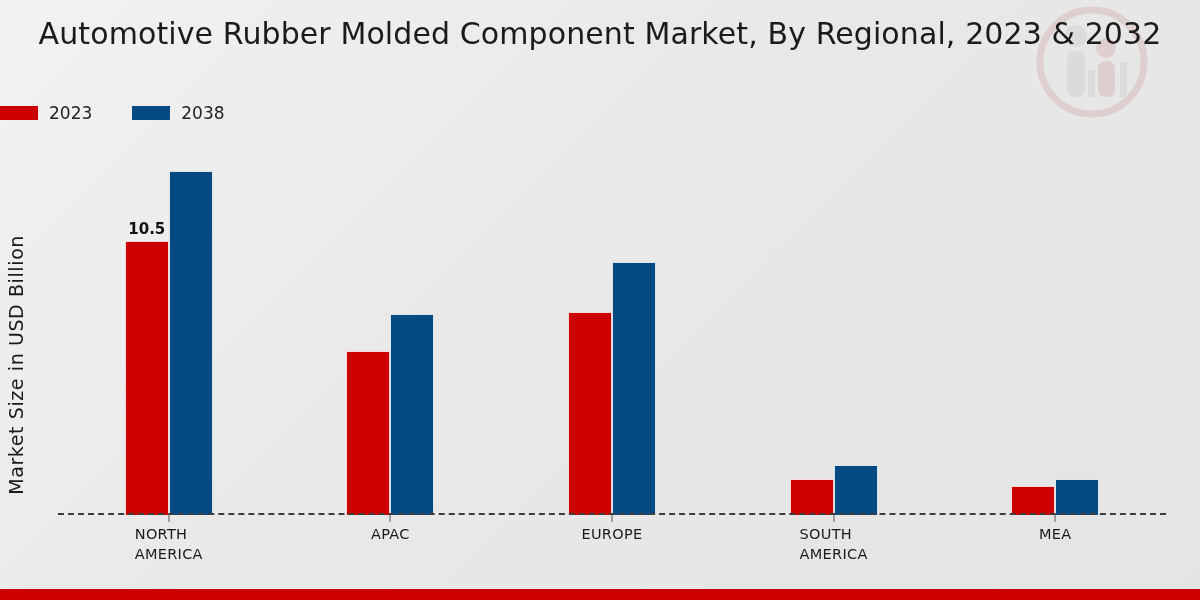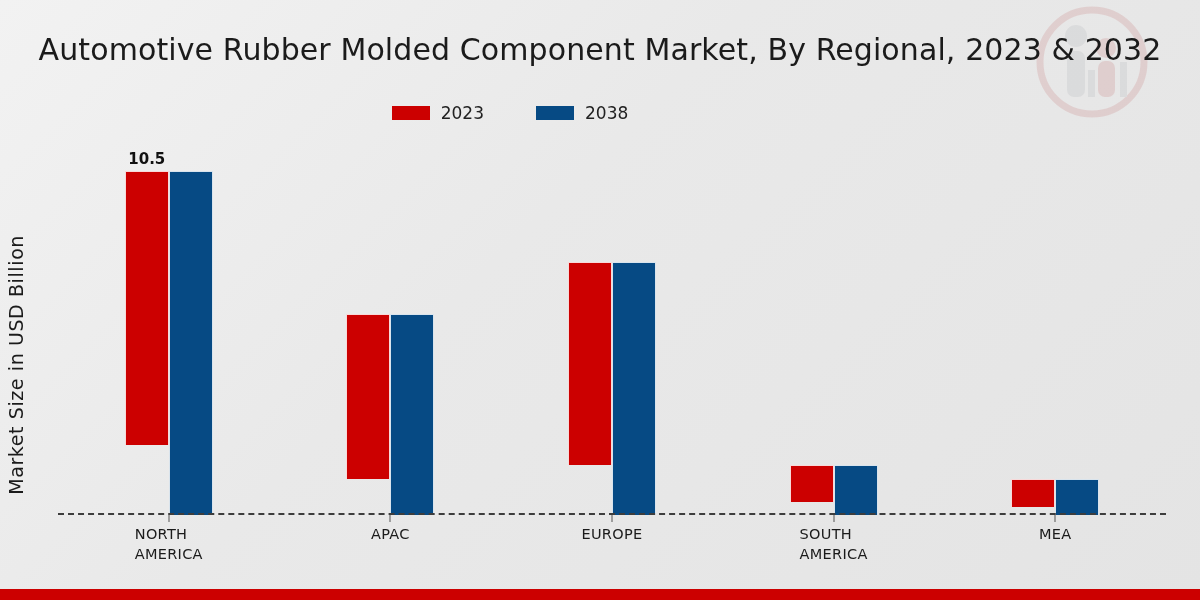--- a/index.html
+++ b/index.html
@@ -28,42 +28,41 @@
     right: 48px;
     width: 120px;
     height: 120px;
     opacity: 0.13;
     pointer-events: none;
   }
 
   
   .chart-title {
     position: absolute;
-    top: 32px;
+    top: 16px;
     left: 0;
     width: 1200px;
     text-align: center;
     font-size: 30px;
     font-weight: 400;
     color: #1b1b1b;
     letter-spacing: 0.1px;
     white-space: nowrap;
     font-family: "DejaVu Sans", sans-serif;
   }
 
   
   .legend {
     position: absolute;
     top: 103px;
     left: 0;
     width: 1020px;
     display: flex;
-    justify-content: center;
     align-items: center;
-    gap: 52px;
+    gap: 40px;
   }
   .legend-item {
     display: flex;
     align-items: center;
     gap: 11px;
   }
   .legend-swatch {
     width: 38px;
     height: 14px;
     display: block;
@@ -123,21 +122,21 @@
   .group {
     flex: 1 1 0;
     height: 100%;
     position: relative;
     display: flex;
     align-items: flex-end;
     justify-content: center;
   }
   .bars {
     display: flex;
-    align-items: flex-start;
+    align-items: flex-end;
     gap: 0;
   }
   .bar {
     width: 44px;
     position: relative;
     border: 1px solid rgba(255,255,255,0.85);
     border-bottom: none;
     box-sizing: border-box;
   }
   .bar-value {

